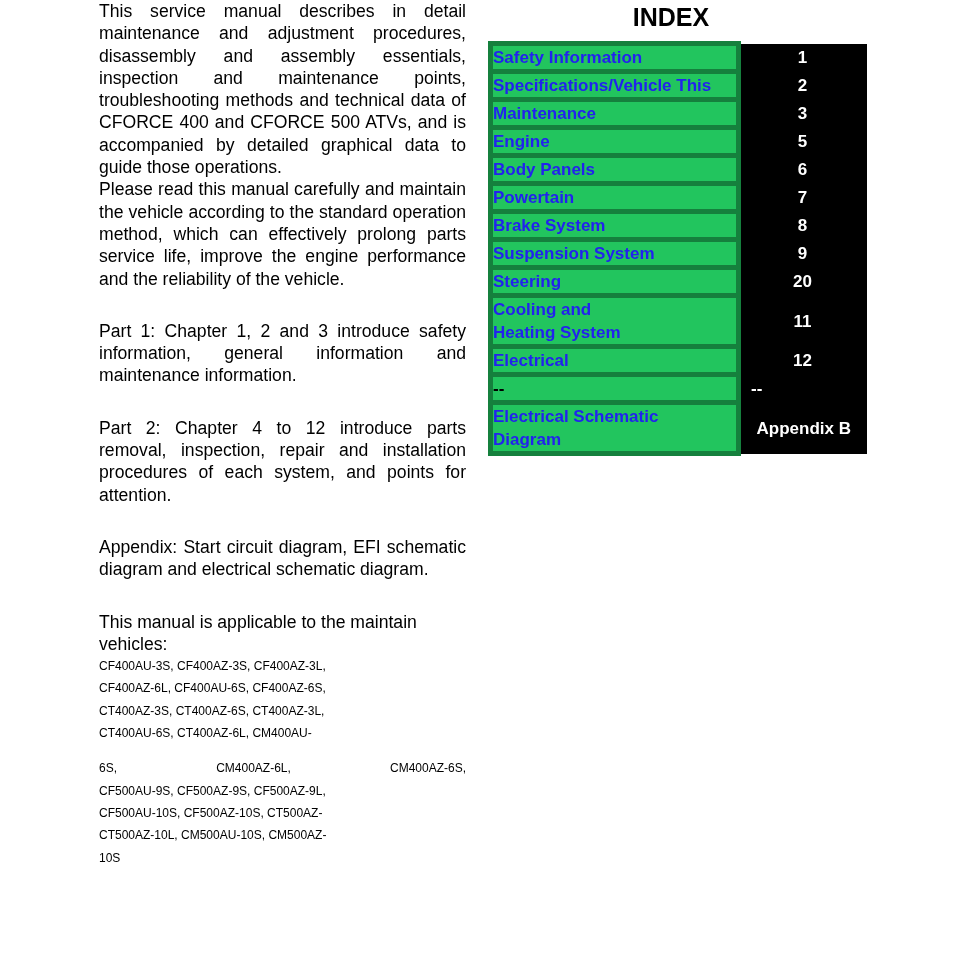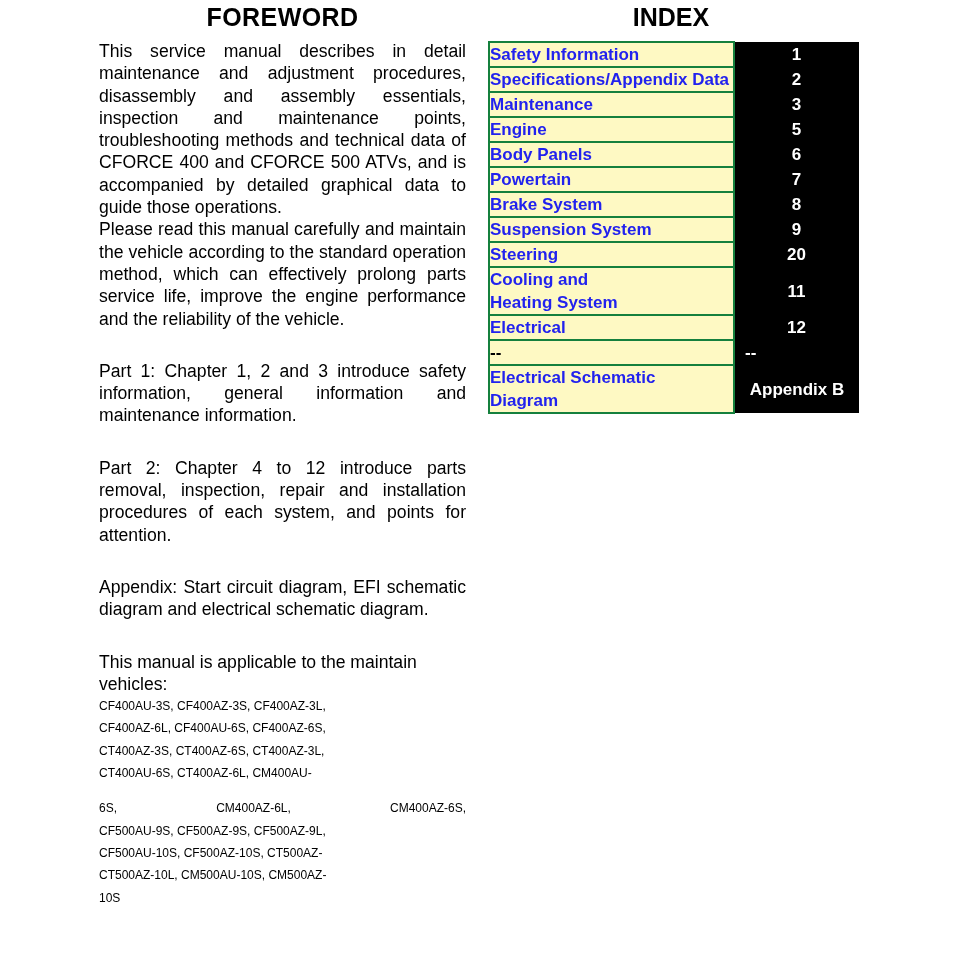--- a/index.html
+++ b/index.html
@@ -83,22 +83,22 @@
     width: 366px;
     border-collapse: collapse;
     table-layout: fixed;
   }
   .index-table td {
     padding: 0;
     vertical-align: middle;
   }
   .idx-name {
     width: 243px;
-    background: #fef9c3;
-    border: 2px solid #15803d;
+    background: #22c55e;
+    border: 5px solid #15803d;
     color: #2222ee;
     font-size: 17px;
     font-weight: bold;
     line-height: 23px;
     padding: 0px 0 1px 5px;
     white-space: pre-line;
   }
   .idx-num {
     width: 123px;
     background: #000000;
@@ -119,21 +119,20 @@
   .r1 { height: 24px; }
   .r2 { height: 47px; }
 </style>
 </head>
 <body>
 
 <div class="page">
 
   <div class="foreword-col">
 
-    <h1 class="col-title">FOREWORD</h1>
 
     <p class="para">This service manual describes in detail maintenance and adjustment procedures, disassembly and assembly essentials, inspection and maintenance points, troubleshooting methods and technical data of CFORCE 400 and CFORCE 500 ATVs, and is accompanied by detailed graphical data to guide those operations.</p>
 
     <p class="para">Please read this manual carefully and maintain the vehicle according to the standard operation method, which can effectively prolong parts service life, improve the engine performance and the reliability of the vehicle.</p>
 
     <div class="gap-md"></div>
 
     <p class="para">Part 1: Chapter 1, 2 and 3 introduce safety information, general information and maintenance information.</p>
 
     <div class="gap-md"></div>
@@ -171,21 +170,21 @@
 
     <table class="index-table">
       <tbody>
 
         <tr class="r1">
           <td class="idx-name">Safety Information</td>
           <td class="idx-num">1</td>
         </tr>
 
         <tr class="r1">
-          <td class="idx-name">Specifications/Appendix Data</td>
+          <td class="idx-name">Specifications/Vehicle This</td>
           <td class="idx-num">2</td>
         </tr>
 
         <tr class="r1">
           <td class="idx-name">Maintenance</td>
           <td class="idx-num">3</td>
         </tr>
 
 
         <tr class="r1">

